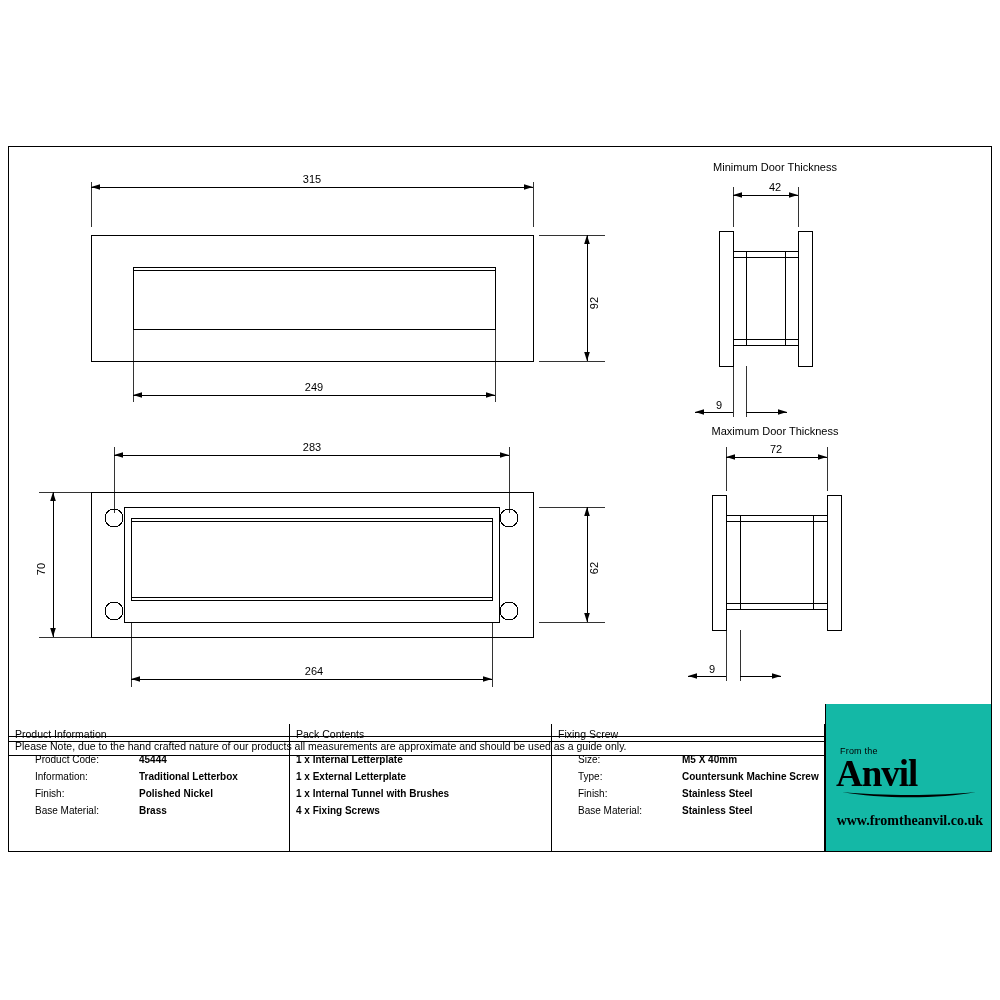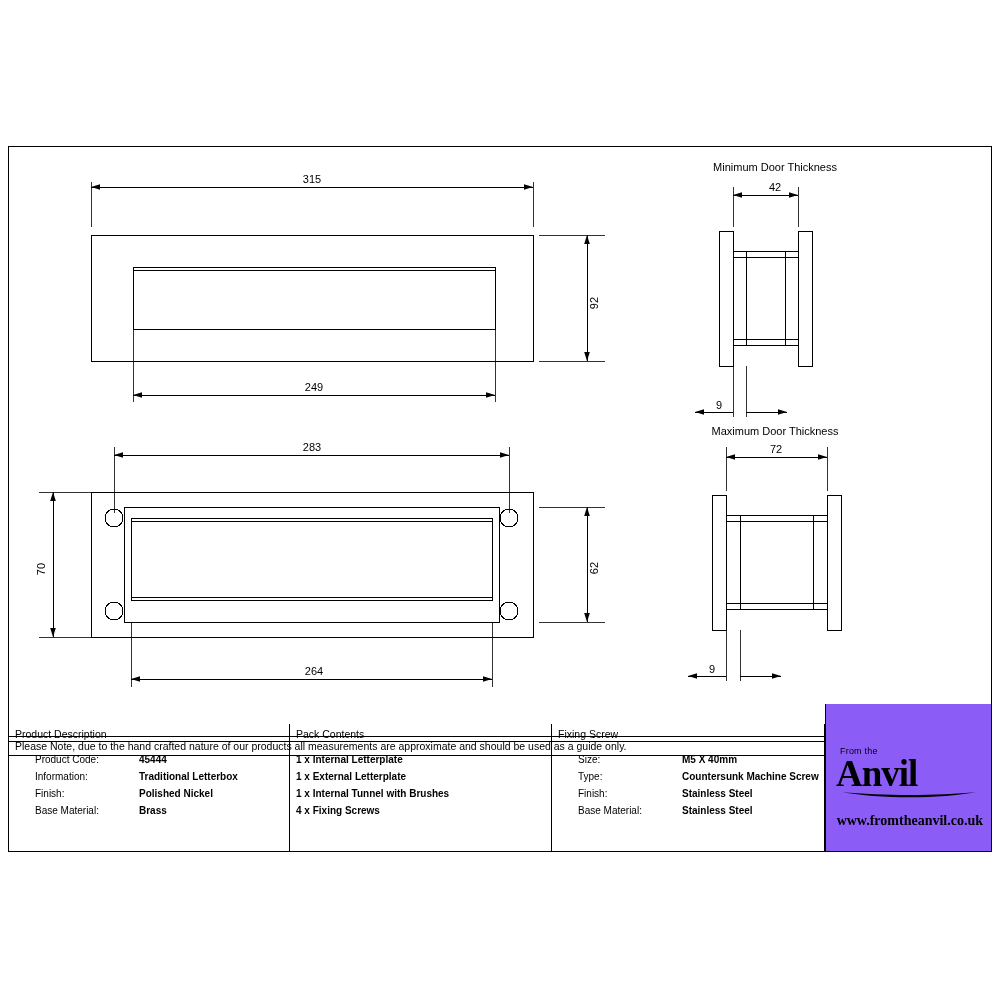--- a/index.html
+++ b/index.html
@@ -96,21 +96,21 @@
   .col-logo {
     background: #ffffff;
   }
   .logo-inner {
     position: absolute;
     left: 0; top: -20px;
     width: 166px;
     height: 147px;
     border-left: 1px solid #000;
     box-sizing: border-box;
-    background: #8b5cf6;
+    background: #14b8a6;
   }
   .logo-top {
     font-size: 9px;
     position: absolute;
     left: 14px;
     top: 42px;
     letter-spacing: 0.2px;
   }
   .logo-anvil {
     position: absolute;
@@ -252,21 +252,21 @@
         <text x="703" y="526">9</text>
       </g>
     </svg>
   </div>
 
   <div class="note-bar">Please Note, due to the hand crafted nature of our products all measurements are approximate and should be used as a guide only.</div>
 
   <div class="info">
 
     <div class="col col-prod">
-      <div class="col-head">Product Description</div>
+      <div class="col-head">Product Information</div>
       <div class="col-body">
         <div class="kv">
           <span class="k">Product Code:</span>
           <span class="v">45444</span>
         </div>
         <div class="kv">
           <span class="k">Information:</span>
           <span class="v">Traditional Letterbox</span>
         </div>
         <div class="kv">

